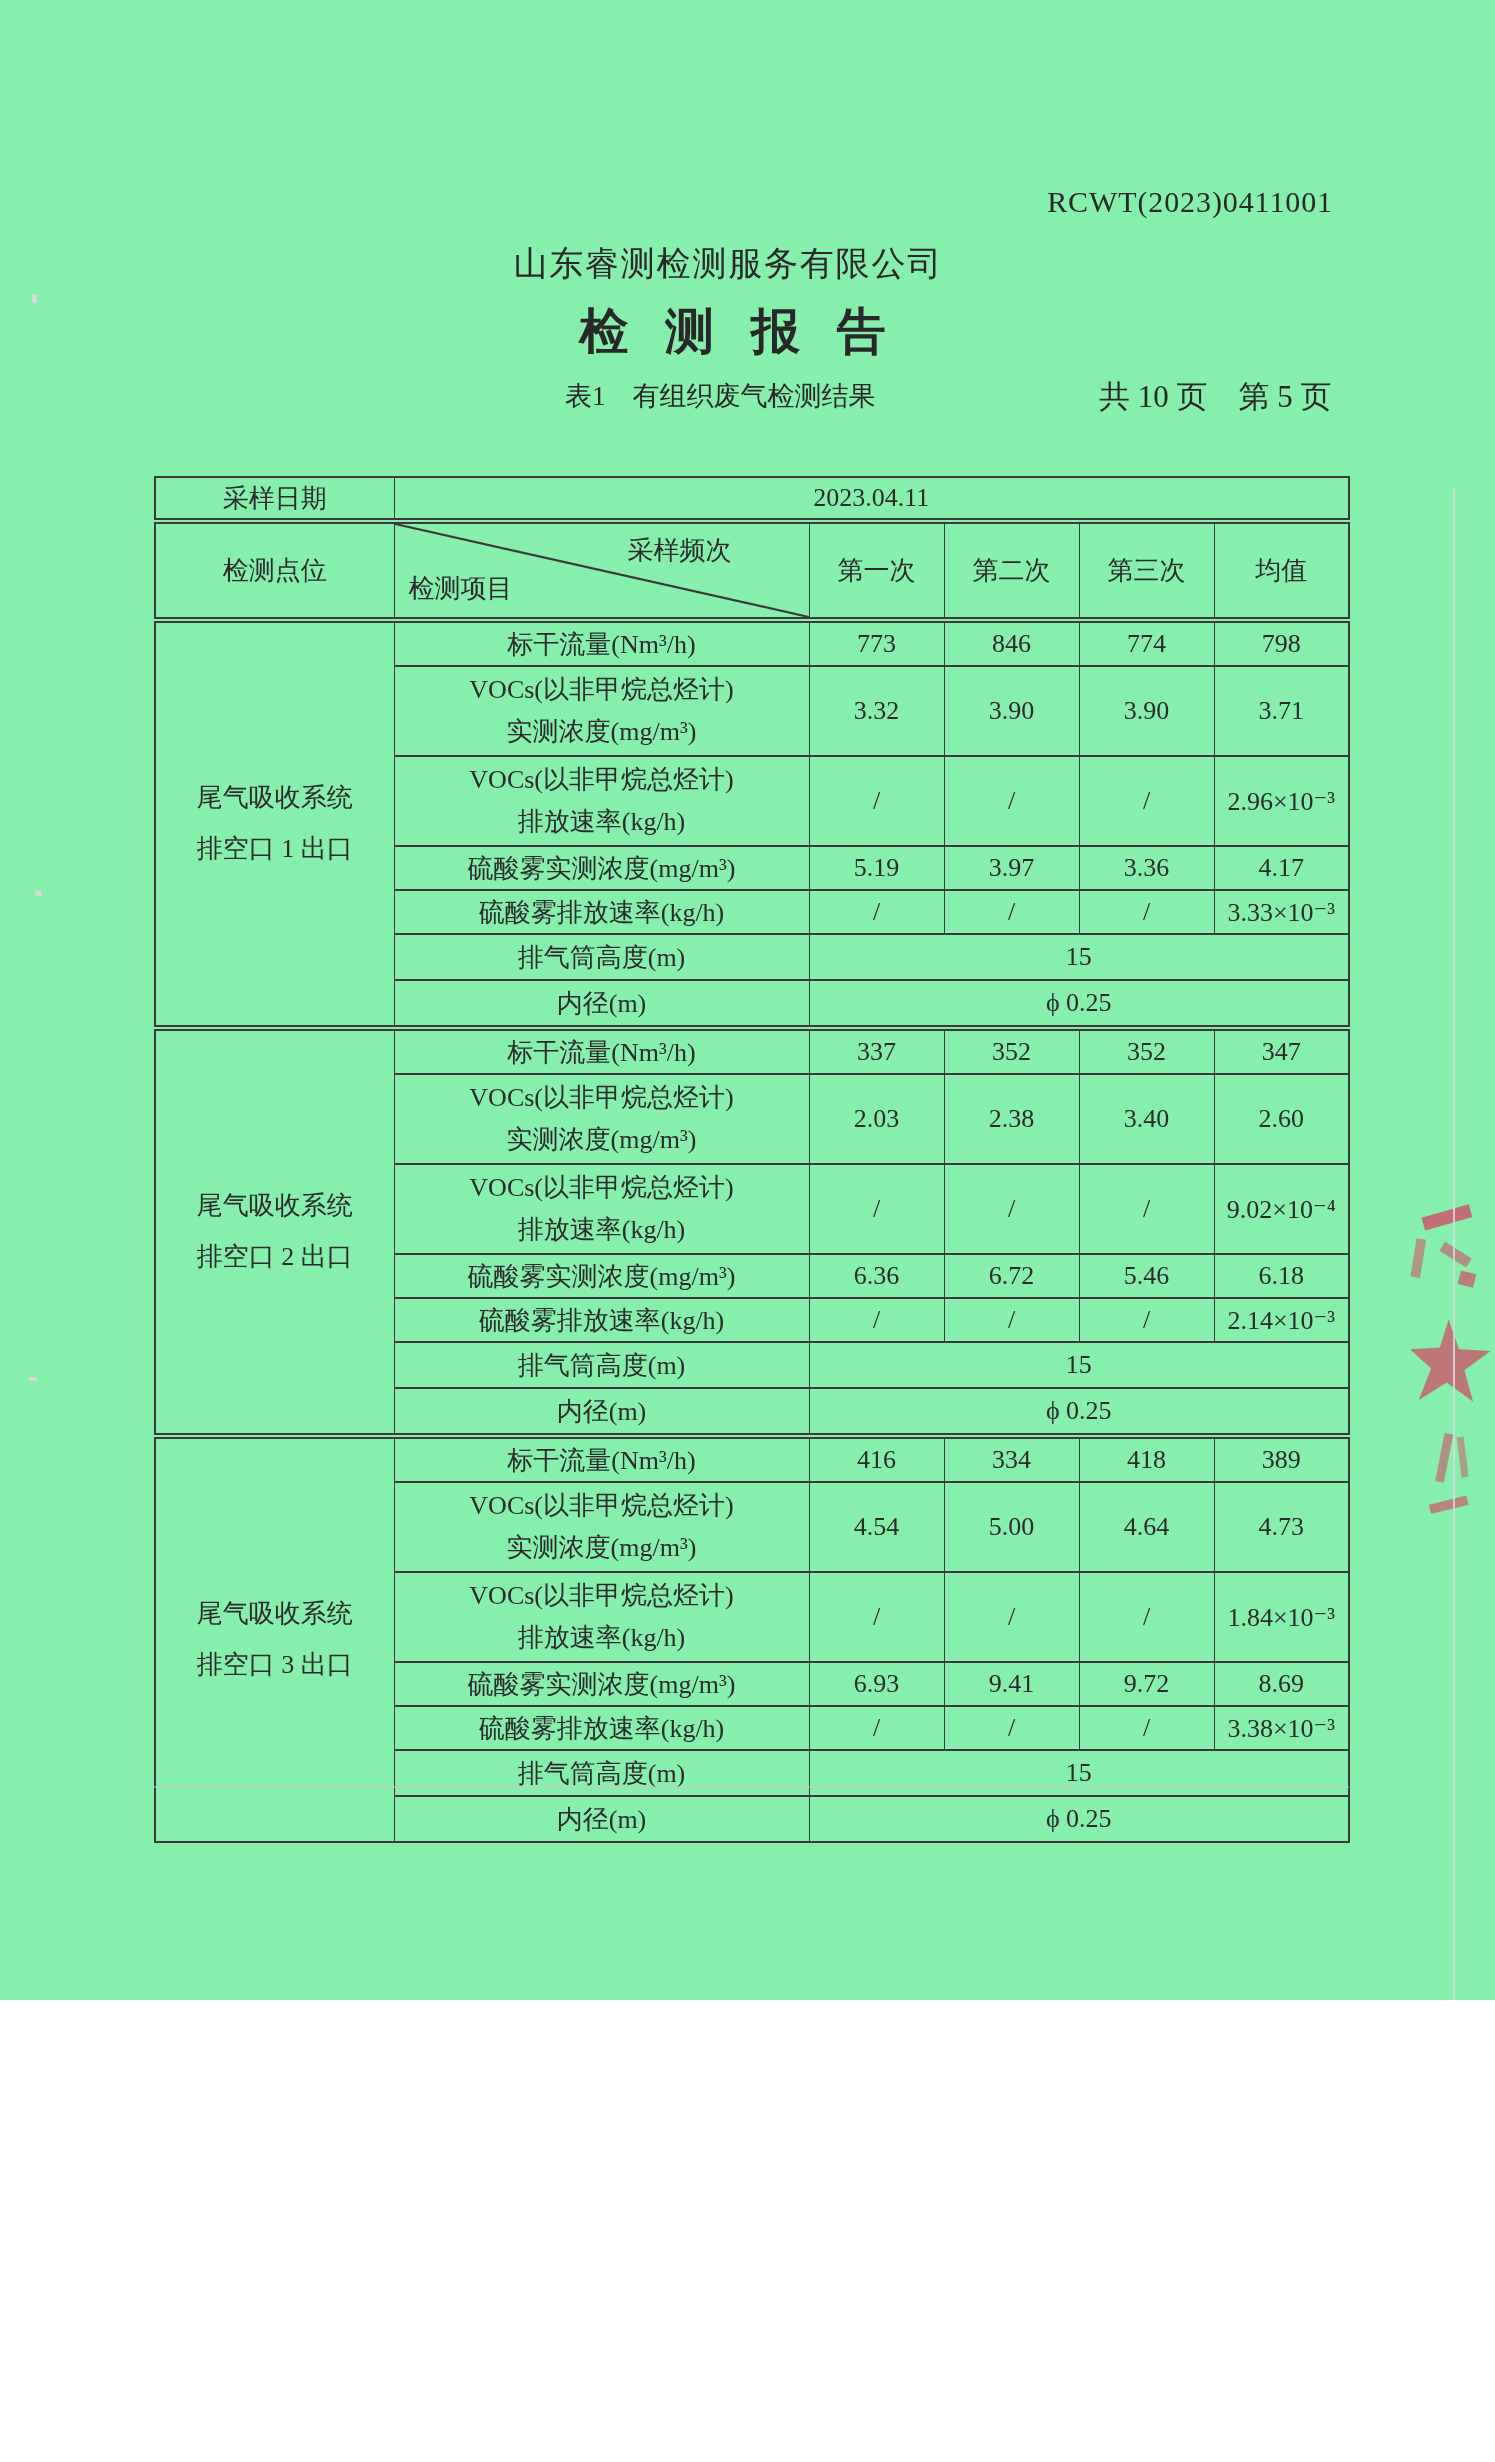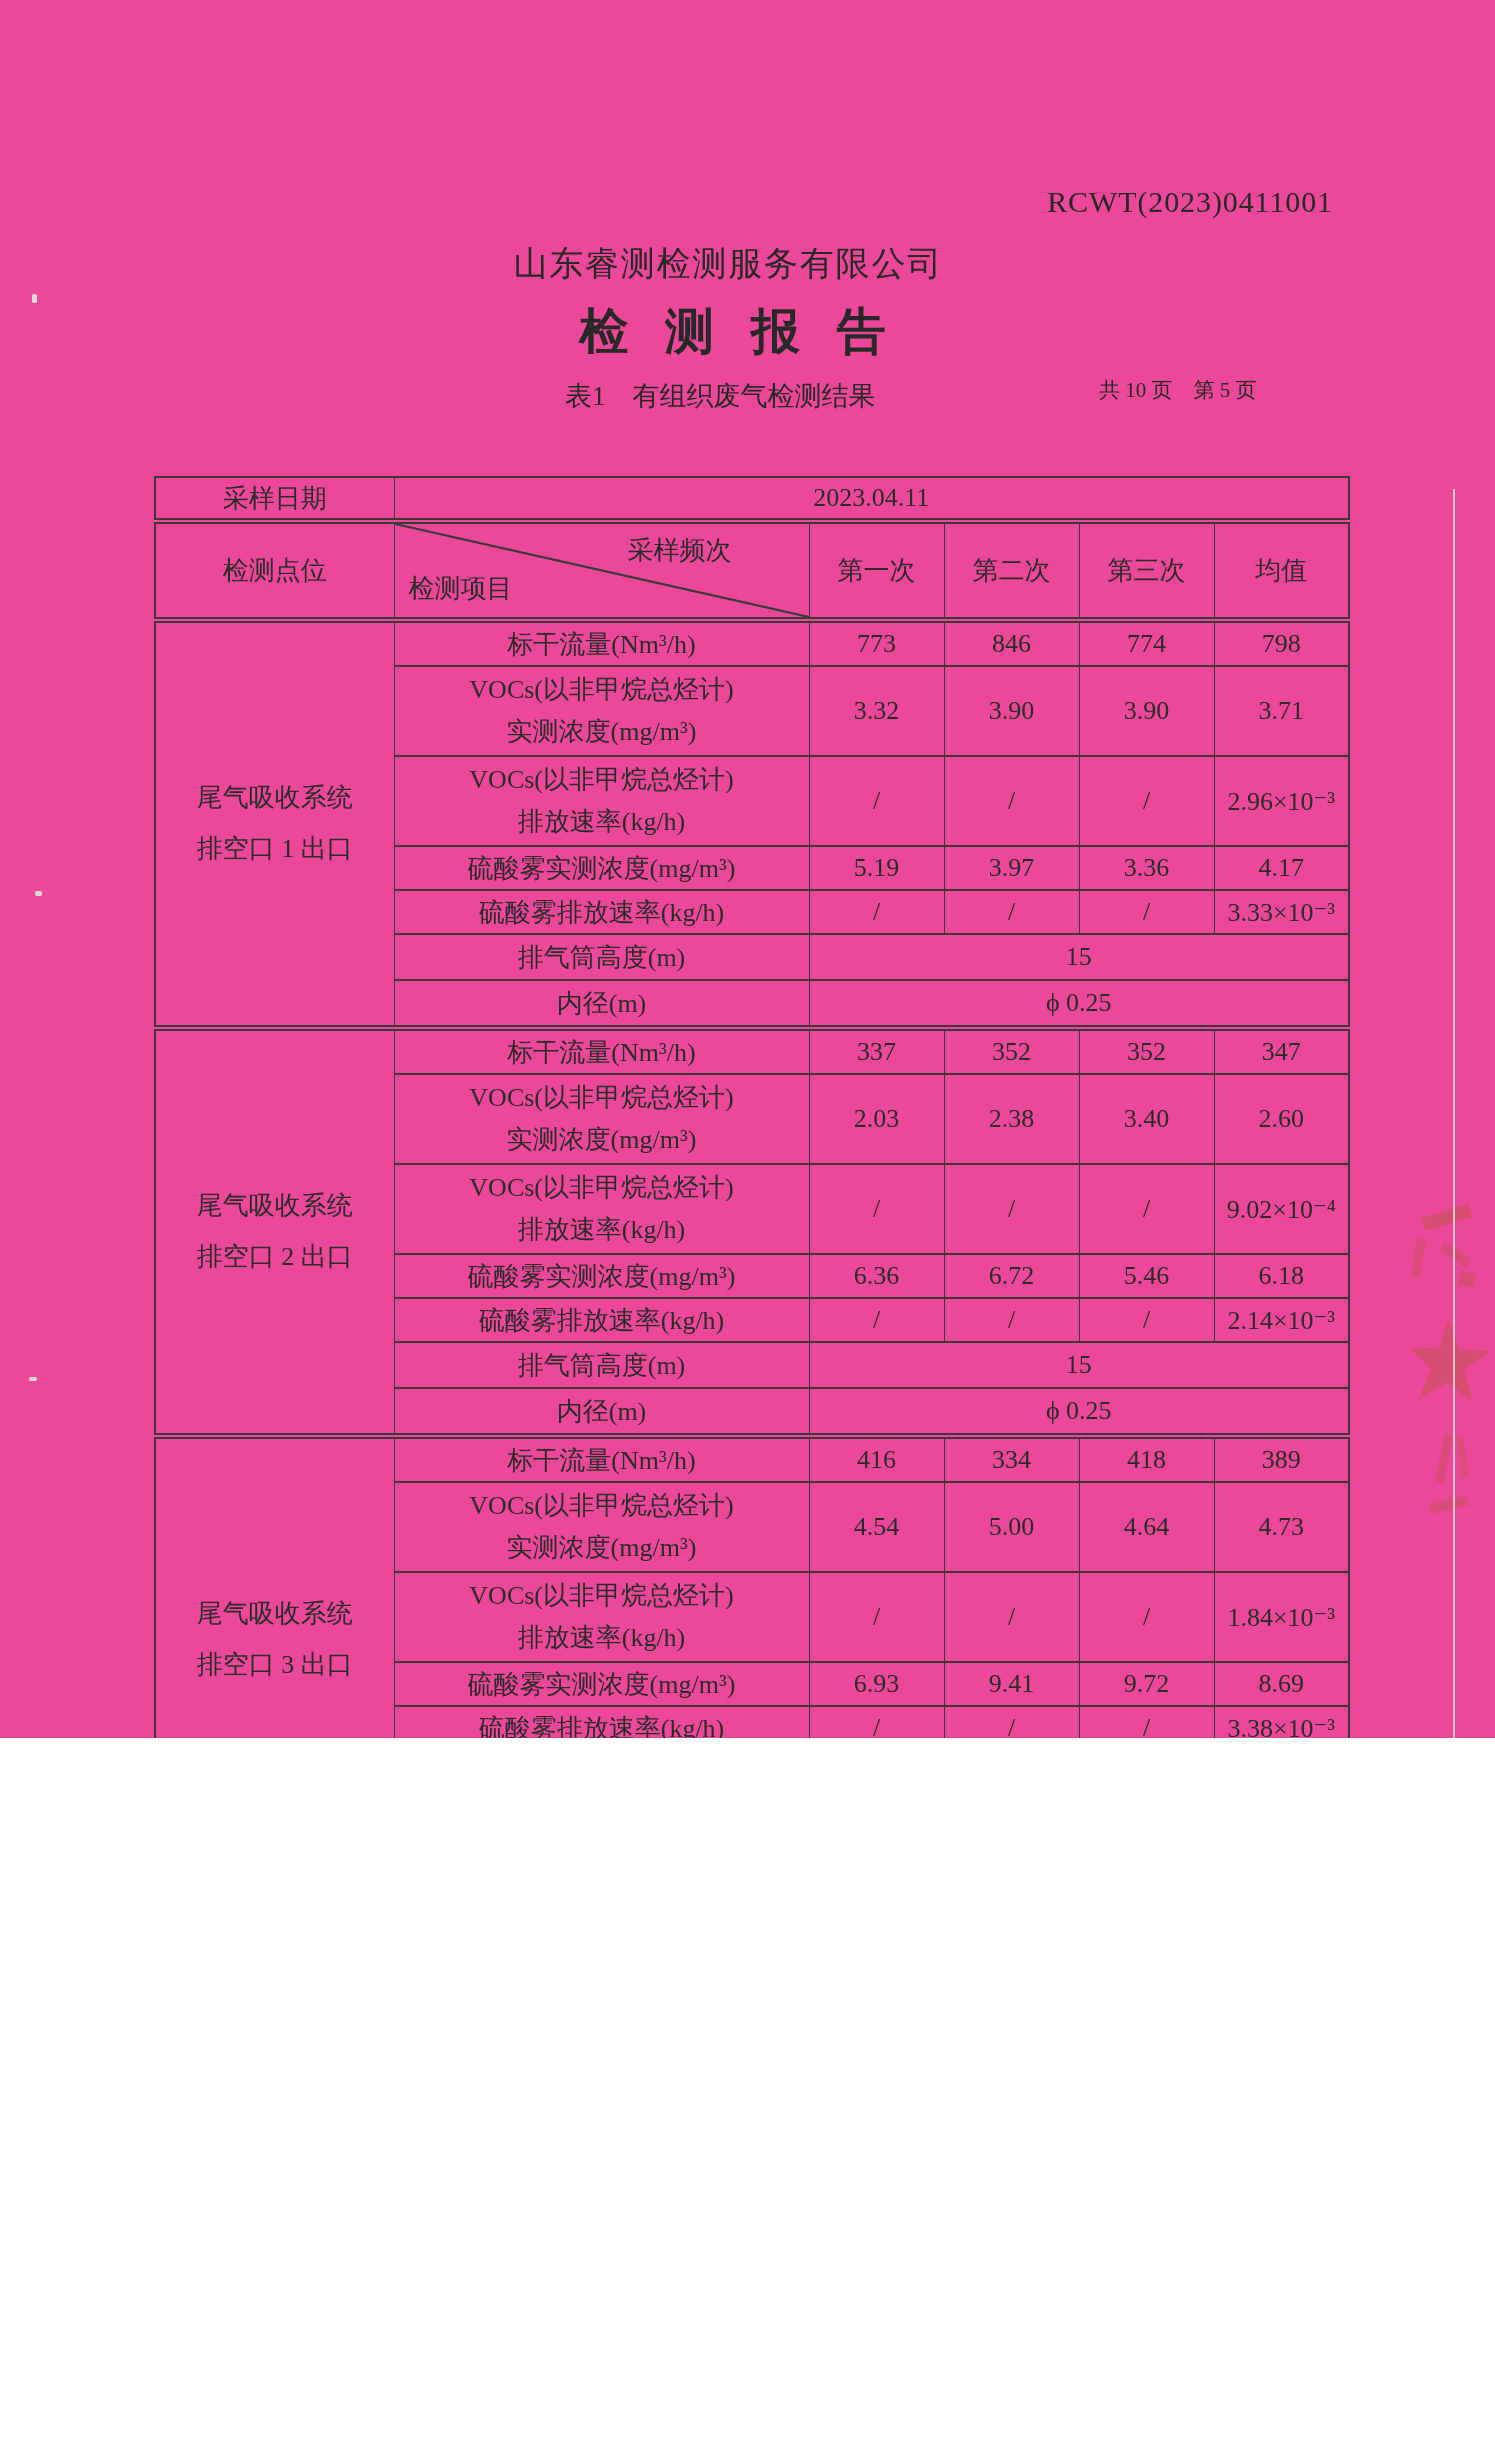--- a/index.html
+++ b/index.html
@@ -1,28 +1,28 @@
 <!DOCTYPE html>
 <html style="font-size:14px"><head>
 <meta charset="utf-8">
 <style>
   html,body { margin:0; padding:0; background:#ffffff; }
   .page {
-    position:relative; width:1495px; height:1738px;
-    background:#ec4899; overflow:hidden;
+    position:relative; width:1495px; height:2000px;
+    background:#86efac; overflow:hidden;
     font-family:"Liberation Serif","DejaVu Serif",serif;
     color:#282828;
   }
   .report-number { position:absolute; top:185px; right:162px; font-size:30px; letter-spacing:0.9px; }
   .company { position:absolute; top:241px; left:0; width:1495px; text-align:center;
              font-size:34px; letter-spacing:1.8px; transform:translateX(-19.3px); }
   .title { position:absolute; top:299px; left:0; width:1495px; text-align:center;
            font-size:49px; font-weight:bold; letter-spacing:12.3px; transform:translateX(-8.8px); }
   .caption { position:absolute; top:378px; left:565px; font-size:27px; }
-  .pageinfo { position:absolute; top:376px; left:1099px; font-size:21px; }
+  .pageinfo { position:absolute; top:376px; left:1099px; font-size:31px; }
 
   table.t { position:absolute; top:428px; left:154px; width:1194px;
             border-collapse:collapse; table-layout:fixed;
             border:2.6px solid #3a3a3a;margin-top:48px; }
   table.t td { border:1.8px solid #3a3a3a; border-top-width:2.6px; border-bottom-width:2.6px;
                text-align:center; vertical-align:middle; font-size:26px; padding:0;
                color:#2b2b2b; overflow:hidden; }
   tr.rh > td, tr.sep > td { border-top:6.2px double #3a3a3a; }
   tr.r1 > td { height:40px; }
   tr.rh > td { height:93px; }

